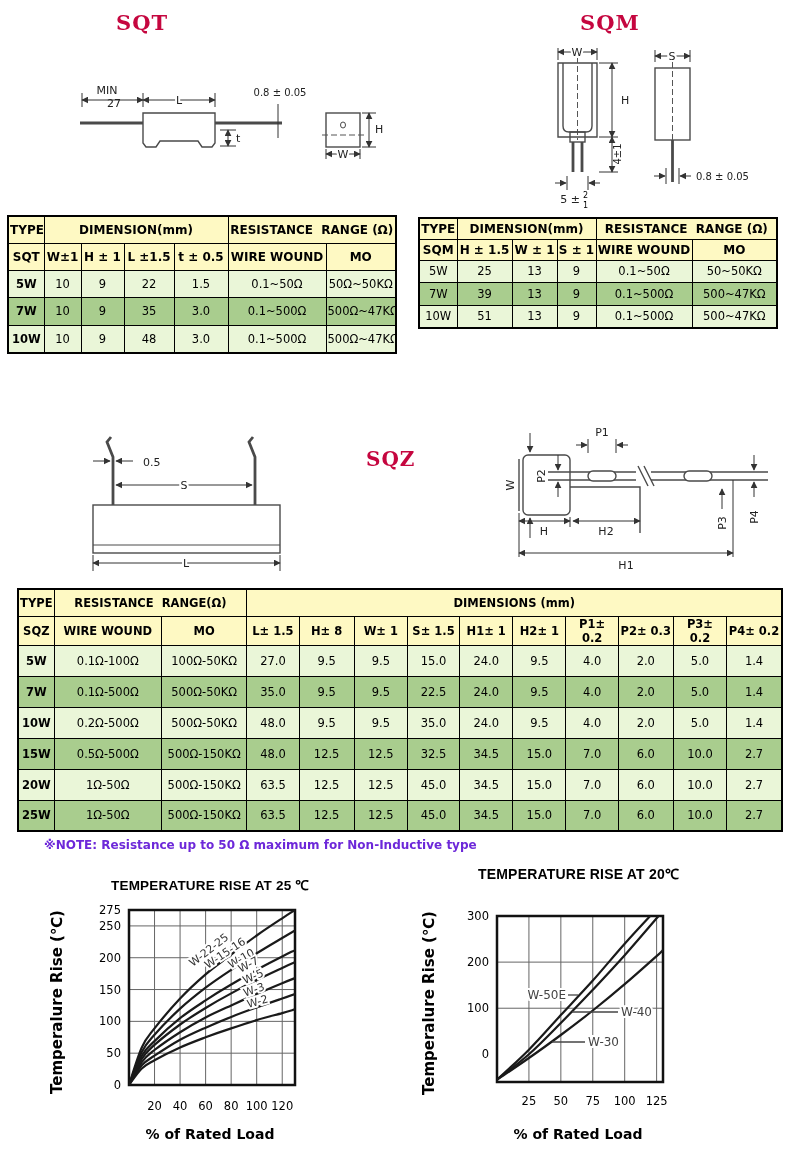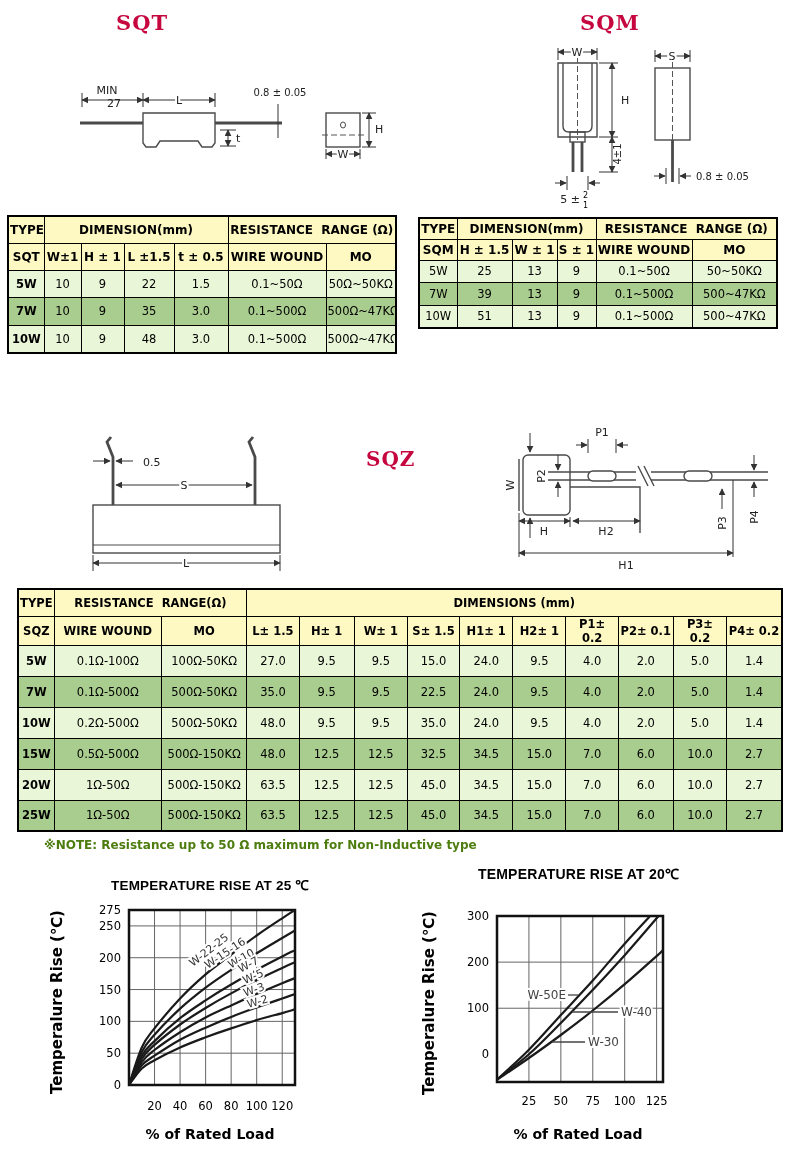--- a/index.html
+++ b/index.html
@@ -4,21 +4,21 @@
 <style>
   html,body{margin:0;padding:0;background:#fff;}
   #page{position:relative;width:797px;height:1149px;background:#ffffff;overflow:hidden;
         font-family:"DejaVu Sans",sans-serif;color:#000;}
   .abs{position:absolute;}
   .sec-title{position:absolute;font-family:"DejaVu Serif",serif;font-weight:bold;
              font-size:21px;letter-spacing:1px;color:#c5063f;}
   .note{position:absolute;font-family:"Liberation Sans",sans-serif;font-weight:bold;
         font-size:13px;letter-spacing:-0.2px;color:#000;}
   .note2{position:absolute;font-family:"DejaVu Sans",sans-serif;font-weight:bold;
-        font-size:12px;color:#4d7c0f;}
+        font-size:12px;color:#6d28d9;}
   table.spec{border-collapse:collapse;table-layout:fixed;position:absolute;
              font-family:"DejaVu Sans",sans-serif;background:#fff;}
   table.spec th,table.spec td{border:1px solid #000;text-align:center;vertical-align:middle;
              padding:0 1px;overflow:hidden;}
   table.spec{border:2px solid #000;}
   table.spec th{font-size:12px;font-weight:bold;background:#fef9c3;}
   table.spec td{font-size:11.5px;background:#eaf6d8;}
   table.spec tbody tr:nth-child(even) td{background:#a9cd8e;}
   table.spec .sp{white-space:pre;}
   #sqt-table tbody td:first-child, #sqz-table tbody td:first-child{font-weight:bold;}
@@ -313,27 +313,27 @@
       <tr>
         <th>TYPE</th>
         <th colspan="2" class="sp">RESISTANCE  RANGE(Ω)</th>
         <th colspan="10">DIMENSIONS (mm)</th>
       </tr>
       <tr id="sqz-h2">
           <th>SQZ</th>
           <th>WIRE WOUND</th>
           <th>MO</th>
           <th>L± 1.5</th>
-          <th>H± 1</th>
+          <th>H± 8</th>
           <th>W± 1</th>
           <th>S± 1.5</th>
           <th>H1± 1</th>
           <th>H2± 1</th>
           <th>P1± 0.2</th>
-          <th>P2± 0.1</th>
+          <th>P2± 0.3</th>
           <th>P3± 0.2</th>
           <th>P4± 0.2</th>
         </tr>
     </thead>
     <tbody id="sqz-body">
         <tr>
           <td>5W</td>
           <td>0.1Ω-100Ω</td>
           <td>100Ω-50KΩ</td>
           <td>27.0</td>

